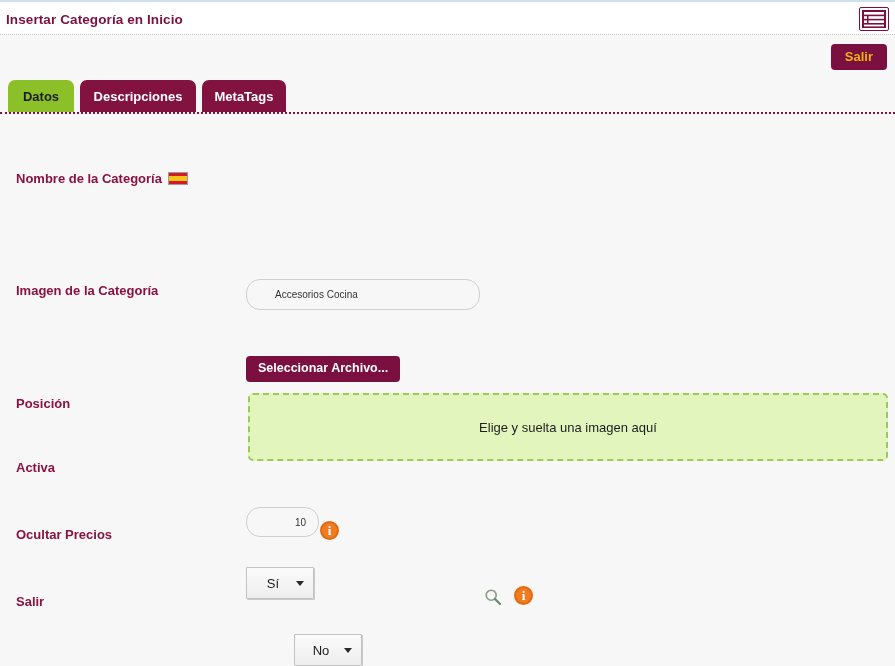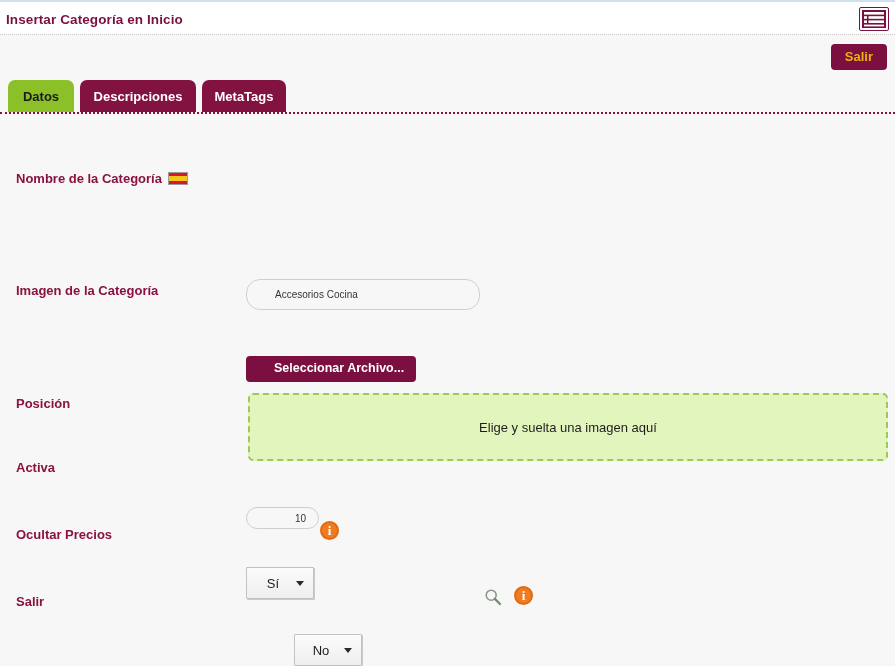--- a/index.html
+++ b/index.html
@@ -124,21 +124,21 @@
     border-radius: 14px;
     font-family: "Liberation Sans", sans-serif;
     font-size: 10px;
     color: #333;
     padding: 0 28px;
     outline: none;
   }
   .txt-input::placeholder { color: #aaa; }
 
   #input-nombre { left: 246px; top: 163px; width: 234px; height: 31px; }
-  #input-posicion { left: 246px; top: 391px; width: 73px; height: 22px; text-align: right; padding-right: 12px; }
+  #input-posicion { left: 246px; top: 391px; width: 73px; height: 30px; text-align: right; padding-right: 12px; }
 
   
   .sel-wrap {
     position: absolute;
     width: 68px; height: 32px;
   }
   .sel {
     width: 68px; height: 32px;
     background: linear-gradient(to bottom, #fbfbfb, #eeeeee);
     border: 1px solid #c2c2c2;
@@ -163,21 +163,21 @@
   #sel-activa { left: 246px; top: 451px; }
   #sel-ocultar { left: 246px; top: 518px; padding-left: 48px; }
 
   
   .file-btn {
     position: absolute; left: 246px; top: 240px;
     background: #7b1040;
     color: #fff;
     border: none;
     border-radius: 4px;
-    padding: 6px 12px 7px 28px;
+    padding: 6px 12px 7px 12px;
     font-family: "Liberation Sans", sans-serif;
     font-size: 12.5px;
     font-weight: bold;
     cursor: pointer;
     line-height: 1;
   }
 
   
   .dropzone {
     position: absolute; left: 248px; top: 277px;

